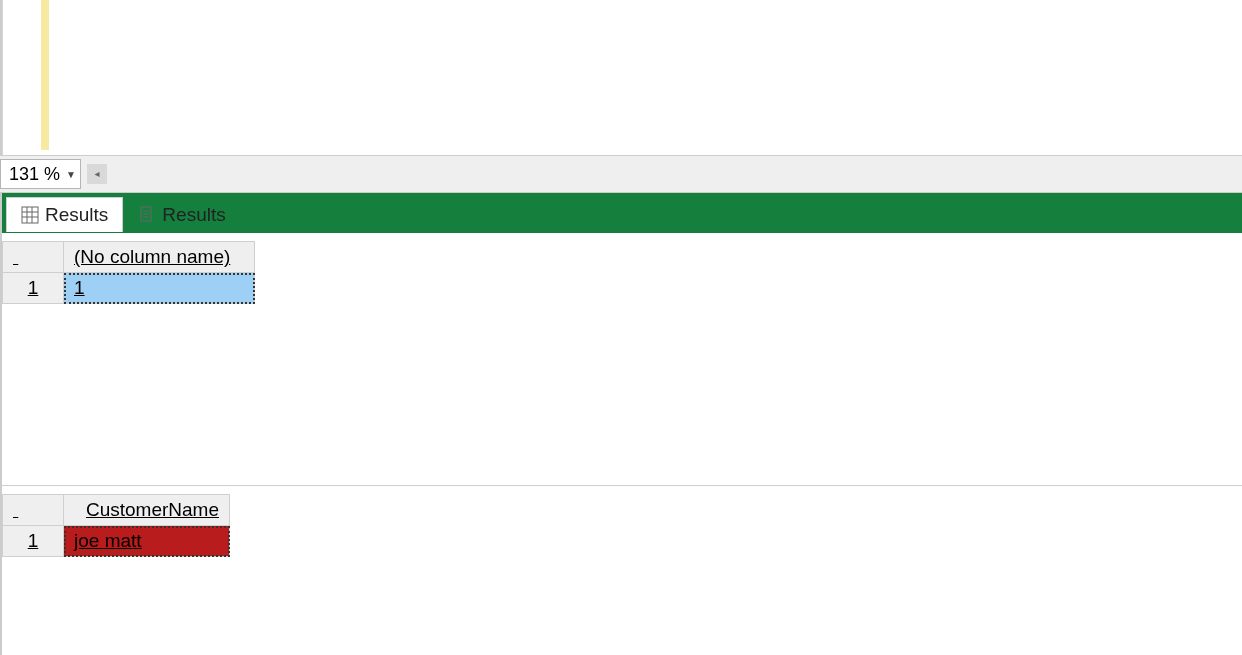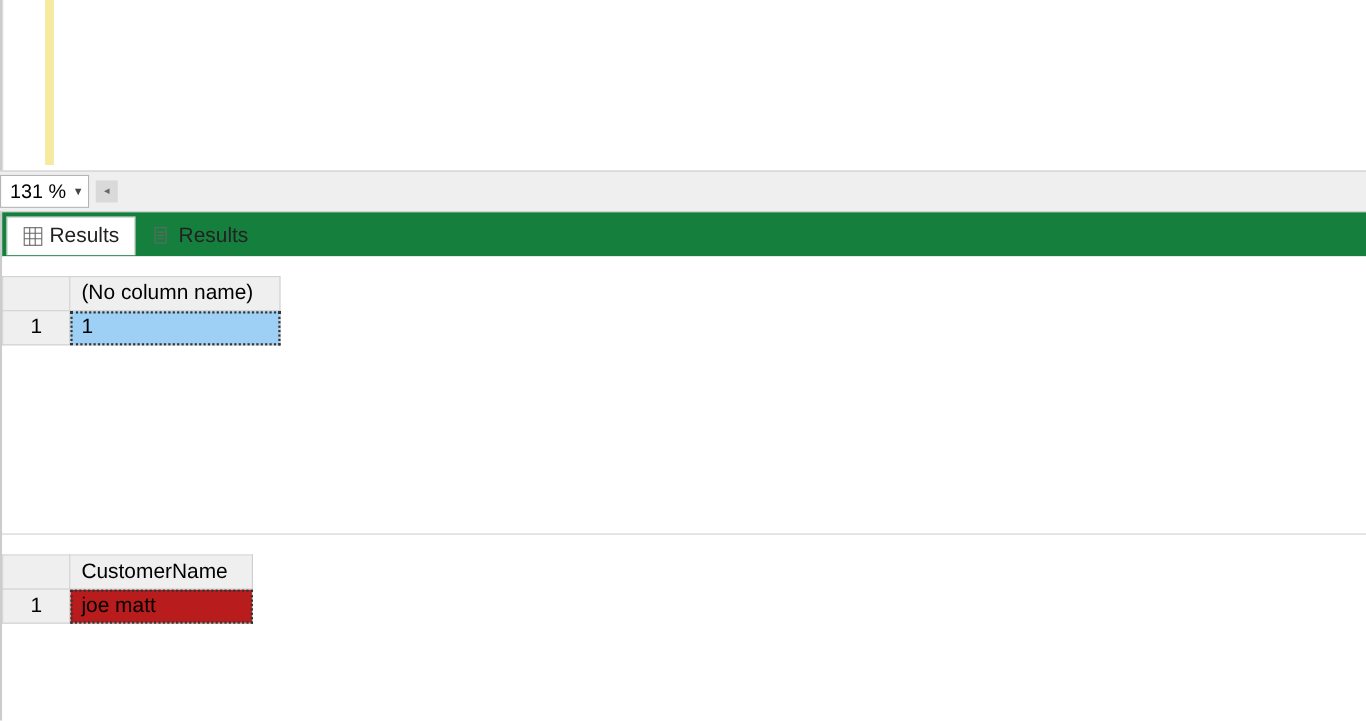--- a/index.html
+++ b/index.html
@@ -139,21 +139,22 @@
     background: #ffffff;
     font-size: 19px;
   }
   .results-pane.second {
     top: 485px;
     height: 168px;
     border-top: 1px solid #cfcfcf;
   }
   .grid {
     border-collapse: collapse;
-    margin-top: 18px;
+    margin-top: 8px;
+    text-decoration: underline;
   }
   .grid th, .grid td {
     border: 1px solid #cfcfcf;
     padding: 4px 10px;
     text-align: left;
     background: #b91c1c;
     font-weight: normal;
   }
   .grid th.corner {
     background: #efefef;
@@ -240,21 +241,21 @@
     </tr>
   </tbody>
     </table>
 </div>
 
 <div class="results-pane second">
   <table class="grid">
     <tbody>
         <tr>
       <th class="corner">&nbsp;</th>
-      <th class="colheader" style="min-width:145px;">CustomerName</th>
+      <th class="colheader" style="min-width:145px;text-align:right;">CustomerName</th>
     </tr>
     <tr>
       <td class="rowheader">1</td>
       <td class="focus">joe matt</td>
     </tr>
   </tbody>
     </table>
 </div>
 
 </body></html>

